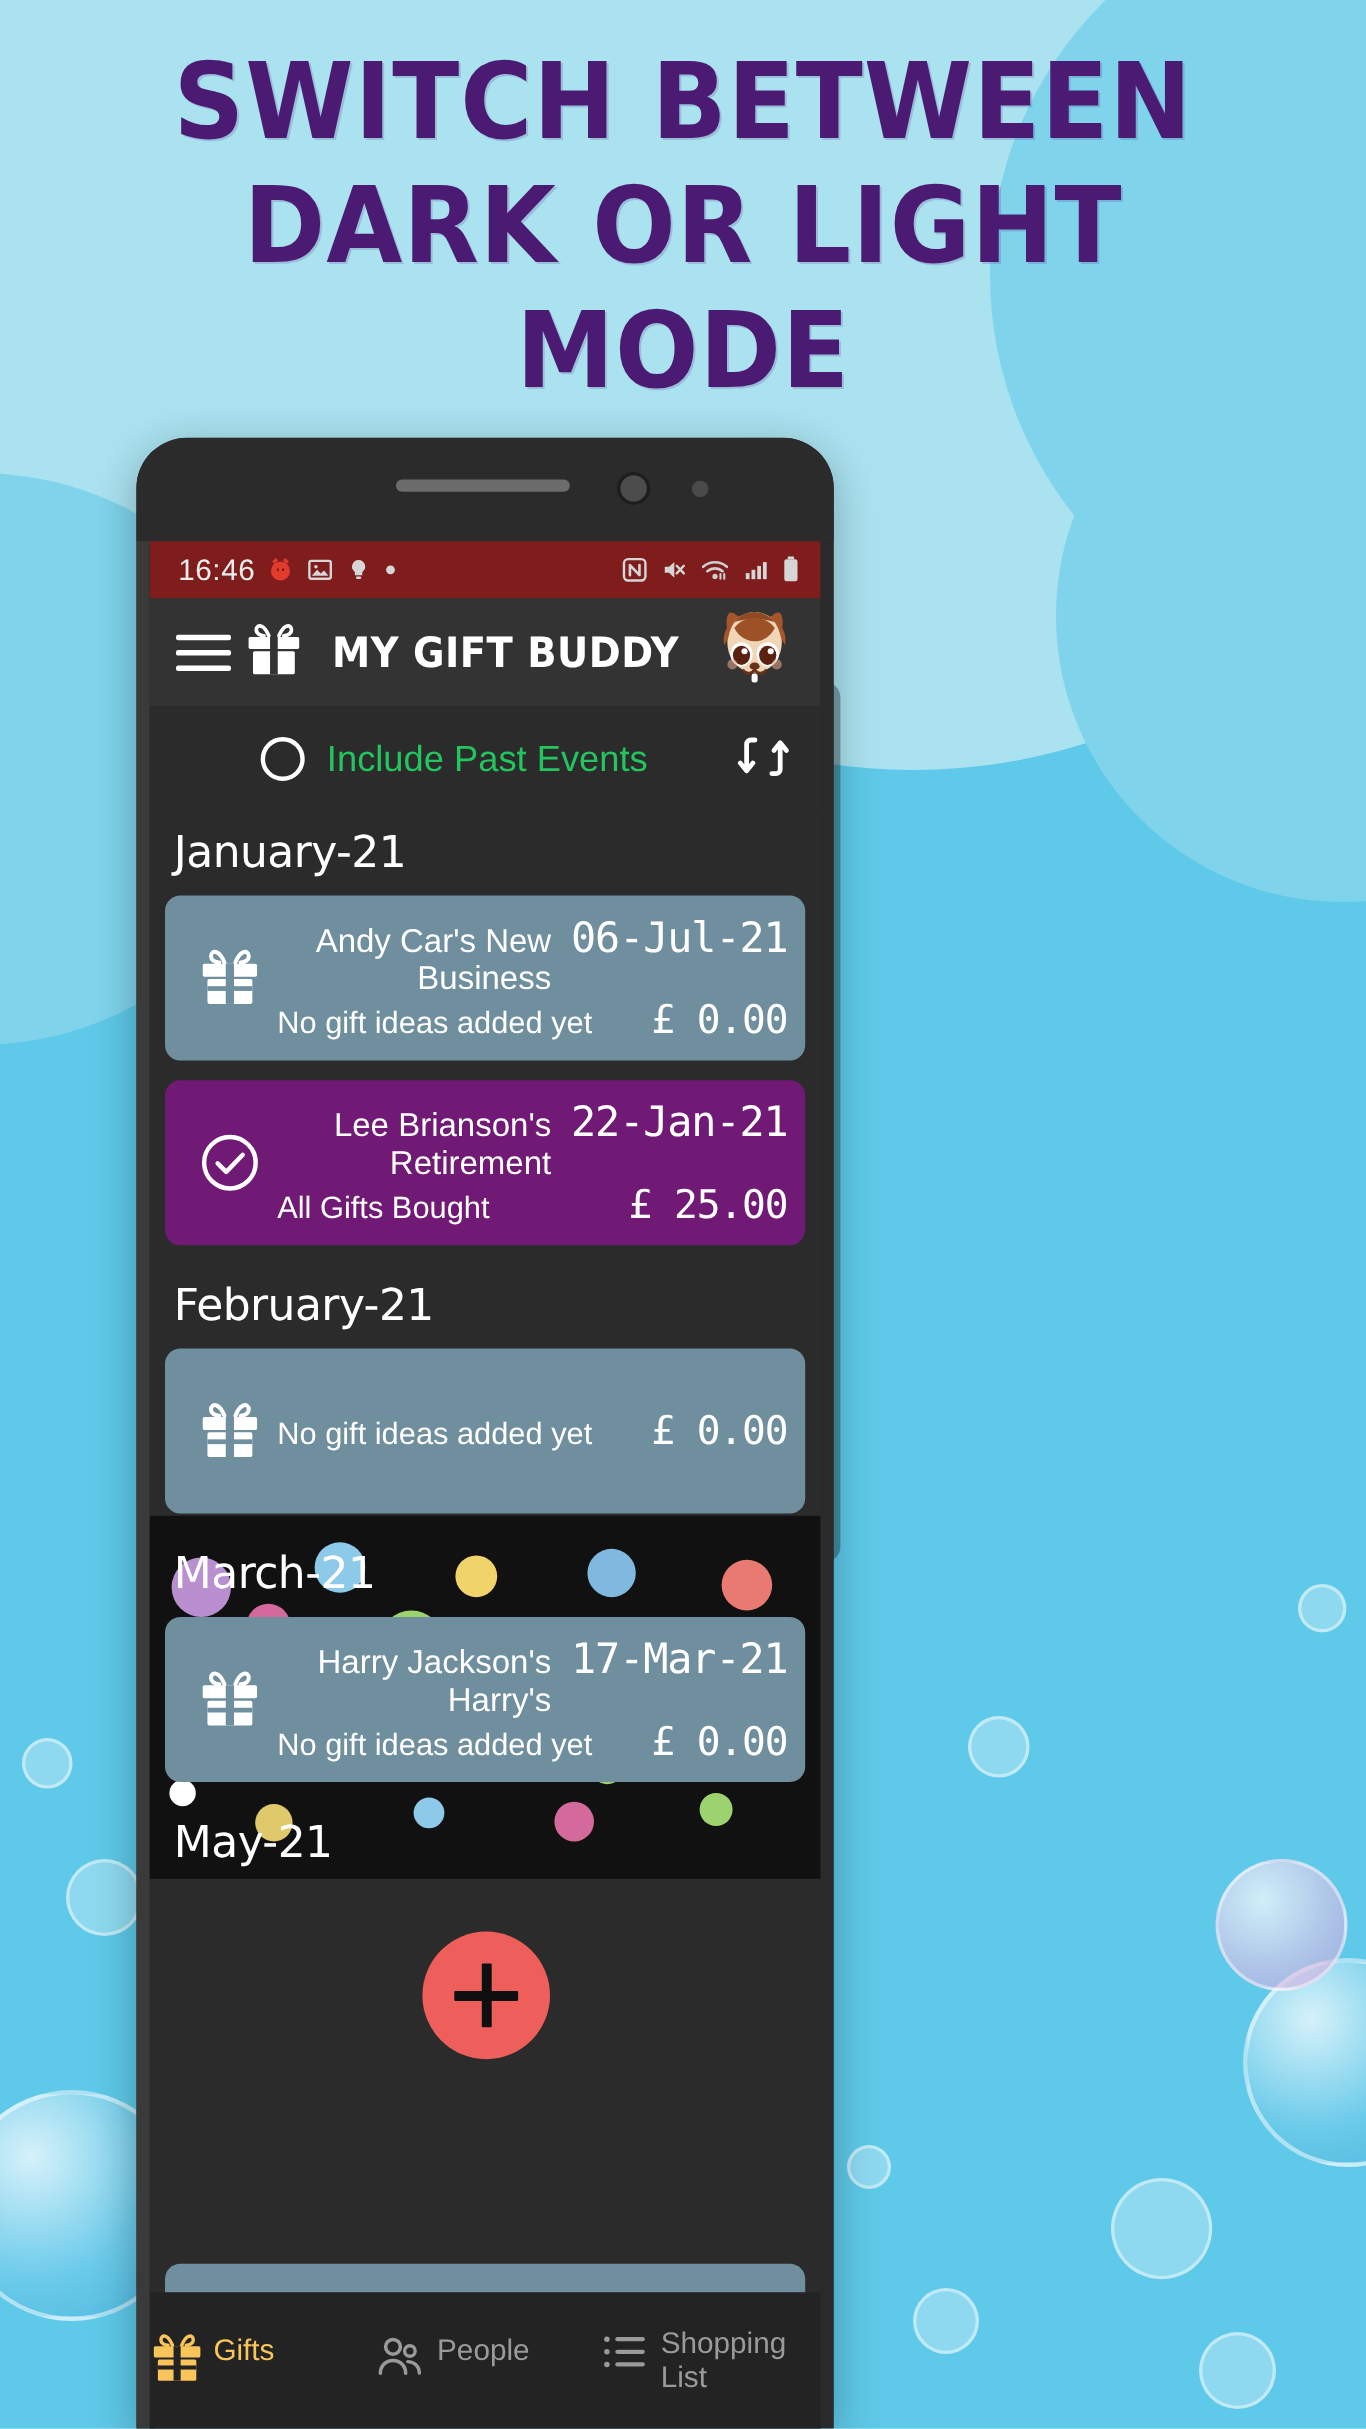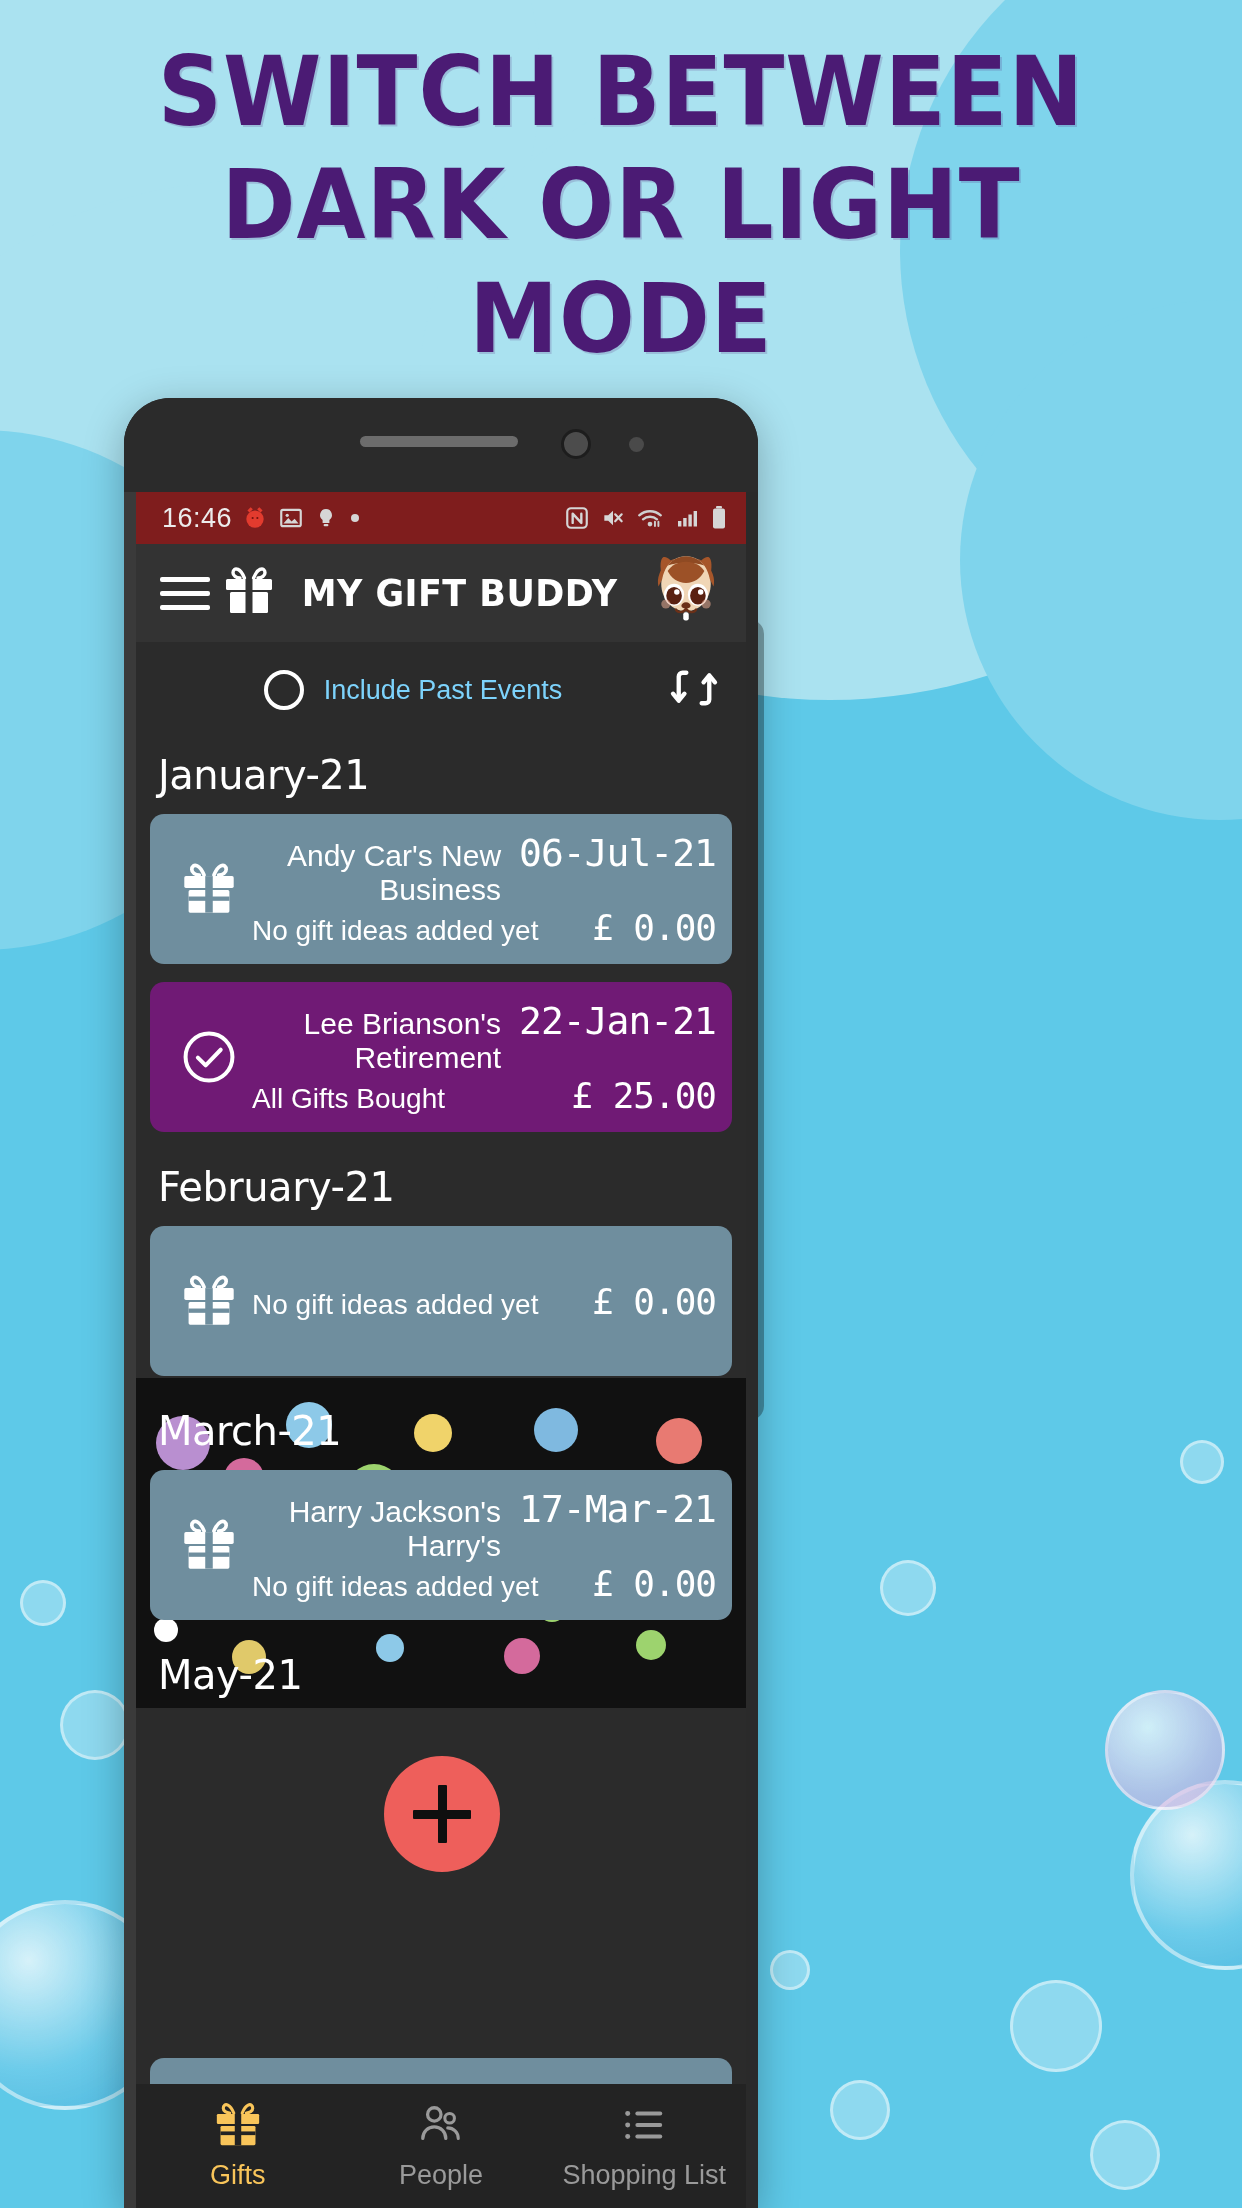--- a/index.html
+++ b/index.html
@@ -148,21 +148,21 @@
   #filterrow {
     height: 96px; background: #2b2b2b;
     display: flex; align-items: center;
     padding: 0 24px 0 24px;
   }
   #filter-center { flex: 1; display: flex; align-items: center; justify-content: center; gap: 20px; }
   .radio-ring {
     width: 40px; height: 40px; border-radius: 50%;
     border: 4px solid #ffffff; flex: 0 0 auto;
   }
-  #filter-label { color: #7dd3fc; font-size: 27px; text-align: right; }
+  #filter-label { color: #22c55e; font-size: 33px; text-align: right; }
 
   
   #list { background: #2b2b2b; position: relative; }
   .month {
     color: #ffffff;
     font-family: "DejaVu Sans", sans-serif;
     font-size: 40px;
     padding: 14px 0 10px 22px;
     letter-spacing: -0.5px;
   }
@@ -210,21 +210,21 @@
   #fab .plus-v { position: absolute; width: 9px; height: 58px; background: #0f0f0f; border-radius: 1px; }
 
   
   #bottomnav {
     position: absolute; left: 0; bottom: 0; width: 610px; height: 124px;
     background: #232323;
     display: flex; align-items: center;
     z-index: 25;
   }
   .nav-item {
-    flex: 1; display: flex; flex-direction: column; align-items: center; gap: 8px;
+    flex: 1; display: flex; flex-direction: row; gap: 8px;
   }
   .nav-label { font-size: 27px; color: #9a9a9a; }
   .nav-item.active .nav-label { color: #f9c55a; }
 
   
   #peek-card {
     position: absolute; left: 14px; bottom: 124px;
     width: 582px; height: 26px;
     background: #6f8e9e; border-radius: 14px 14px 0 0;
     z-index: 20;

